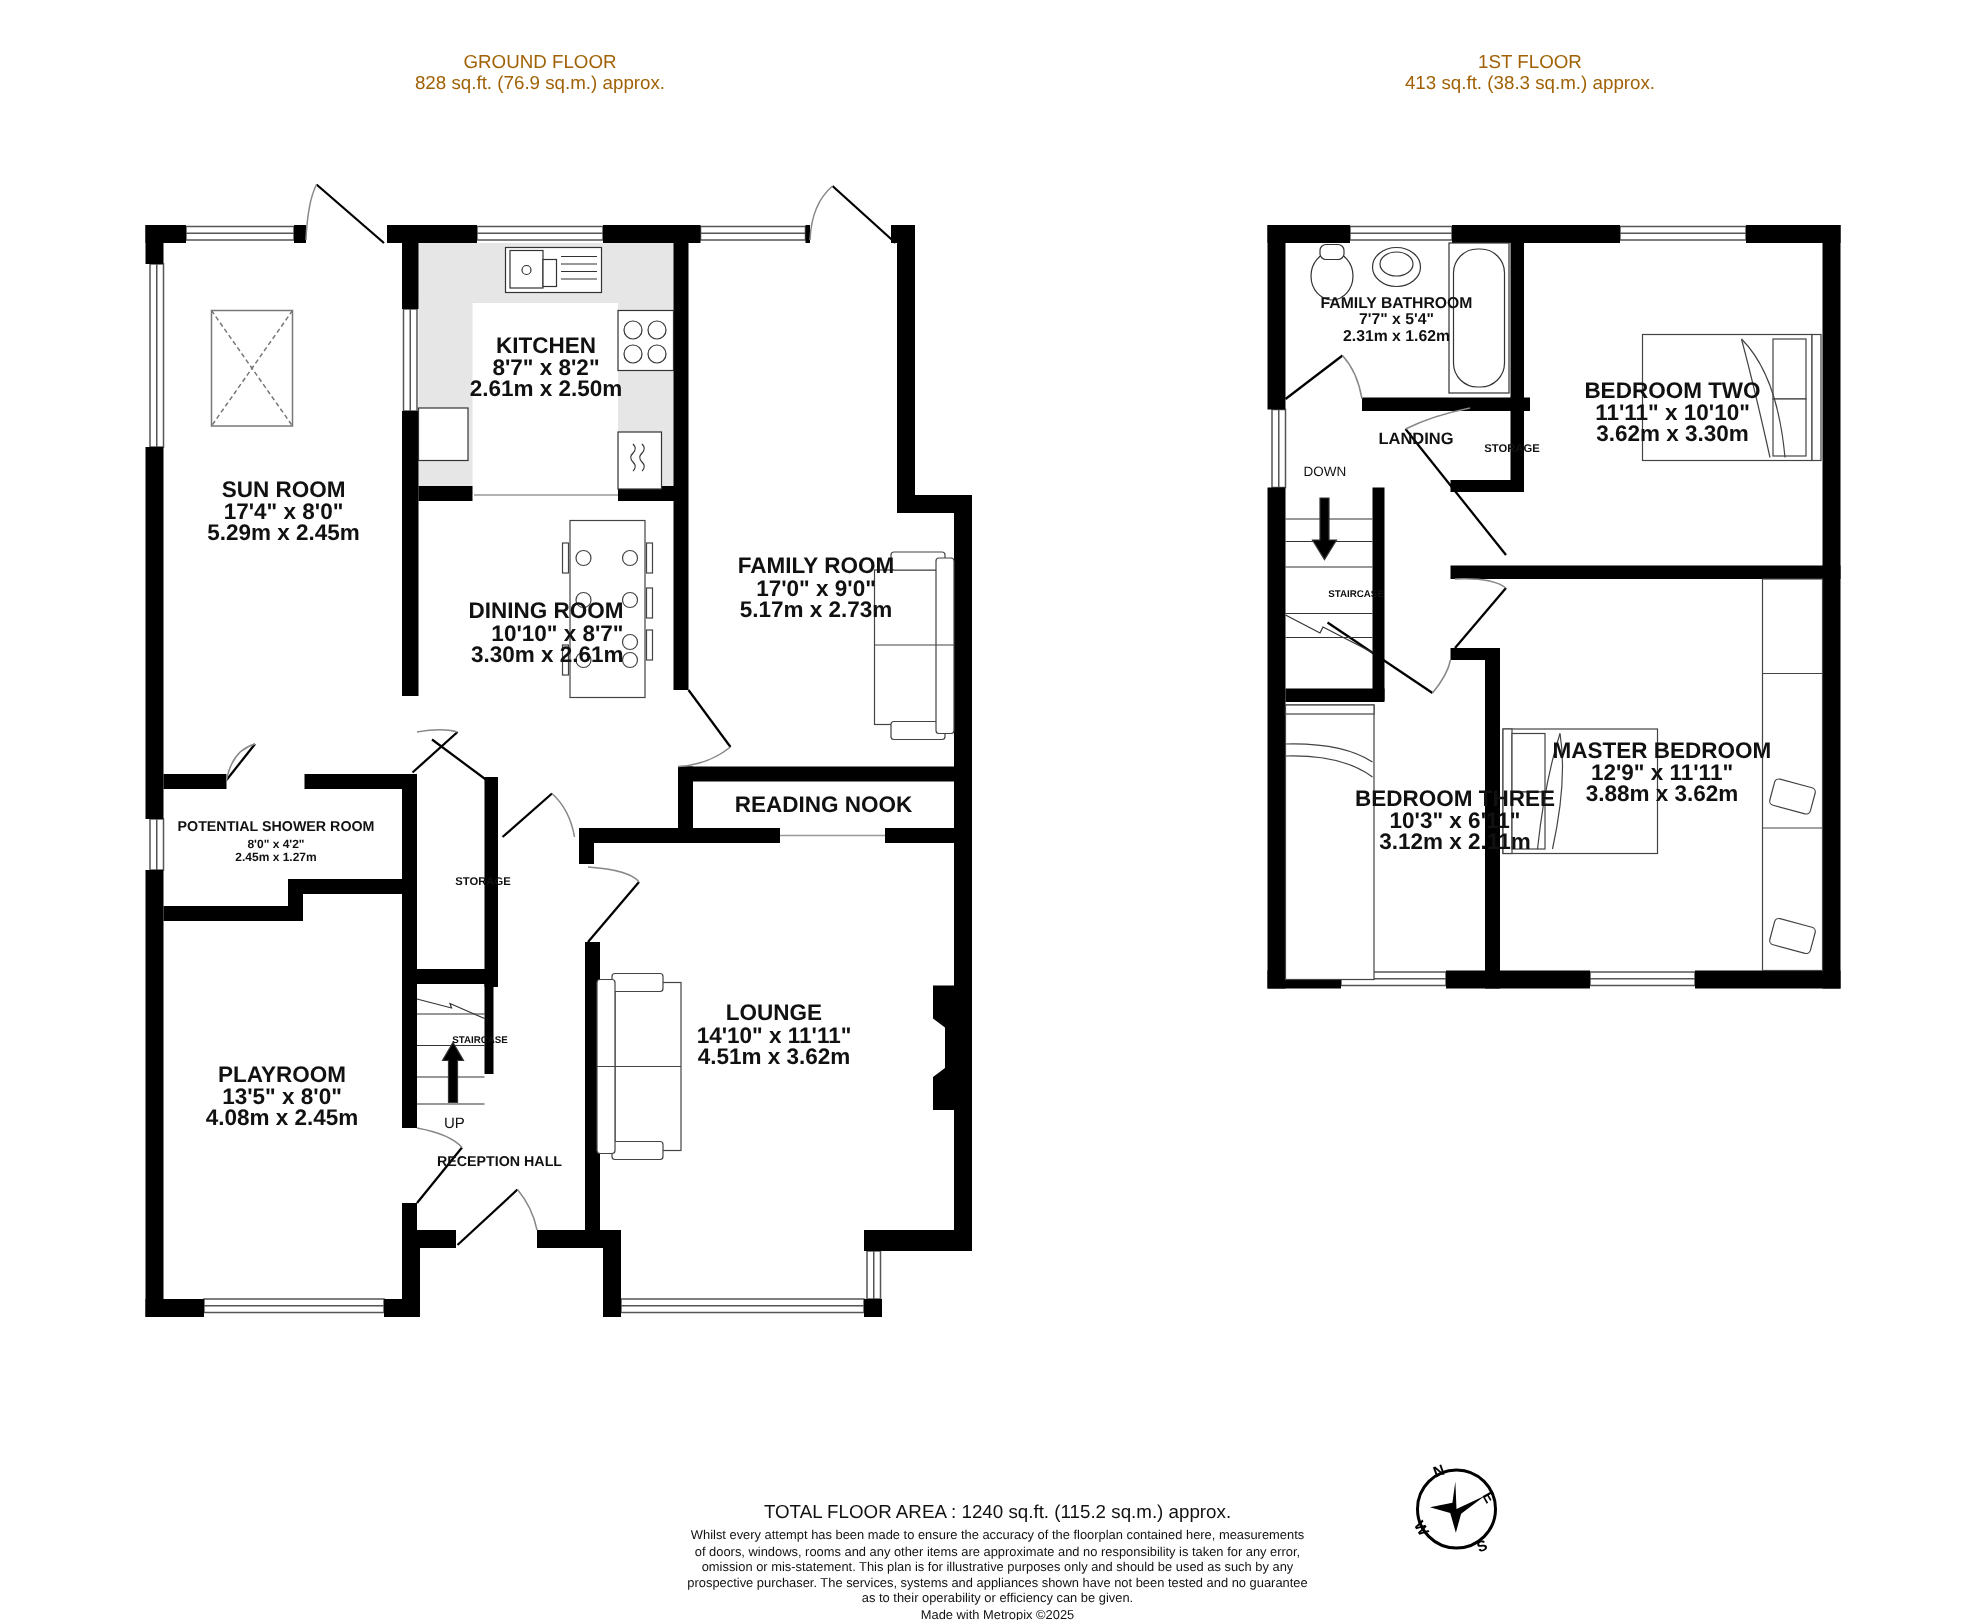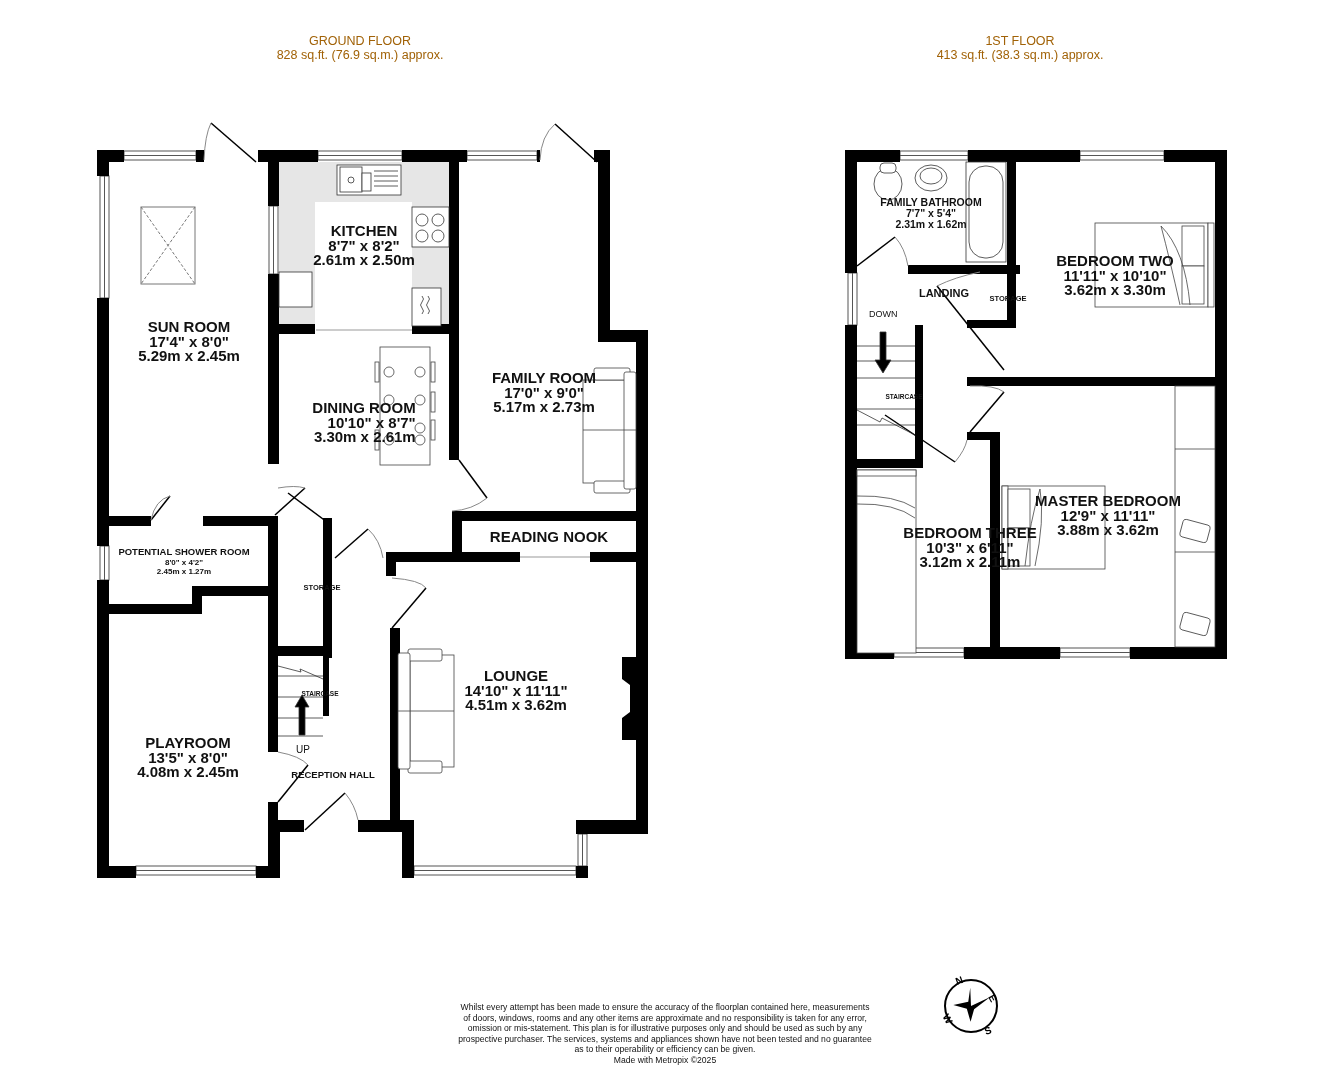--- a/index.html
+++ b/index.html
@@ -343,21 +343,21 @@
   <div>POTENTIAL SHOWER ROOM</div>
   <div class="tiny" style="font-size:8px;line-height:9px;">8'0"  x 4'2"</div>
   <div class="tiny" style="font-size:8px;line-height:9px;">2.45m  x 1.27m</div>
 </div>
 <div class="room-label tiny" style="left:302px; top:583px;">
   <div>STORAGE</div>
 </div>
 <div class="room-label tiny" style="left:300px; top:689px; font-size:6.5px;">
   <div>STAIRCASE</div>
 </div>
-<div class="room-label" style="left:188px; top:736px;">
+<div class="room-label" style="left:188px; top:710px;">
   <div>PLAYROOM</div>
   <div>13'5"  x 8'0"</div>
   <div>4.08m  x 2.45m</div>
 </div>
 <div class="room-label" style="left:516px; top:669px;">
   <div>LOUNGE</div>
   <div>14'10"  x 11'11"</div>
   <div>4.51m  x 3.62m</div>
 </div>
 <div class="plain-label" style="left:296px; top:744px;">UP</div>
@@ -390,20 +390,21 @@
   <div>10'3"  x 6'11"</div>
   <div>3.12m  x 2.11m</div>
 </div>
 <div class="room-label" style="left:1108px; top:494px;">
   <div>MASTER BEDROOM</div>
   <div>12'9"  x 11'11"</div>
   <div>3.88m  x 3.62m</div>
 </div>
 
 <div class="footer">
+  <div class="total">TOTAL FLOOR AREA : 1240 sq.ft. (115.2 sq.m.) approx.</div>
   <div class="disc">
     <div>Whilst every attempt has been made to ensure the accuracy of the floorplan contained here, measurements</div>
     <div>of doors, windows, rooms and any other items are approximate and no responsibility is taken for any error,</div>
     <div>omission or mis-statement. This plan is for illustrative purposes only and should be used as such by any</div>
     <div>prospective purchaser. The services, systems and appliances shown have not been tested and no guarantee</div>
     <div>as to their operability or efficiency can be given.</div>
     <div>Made with Metropix ©2025</div>
   </div>
 </div>
 

